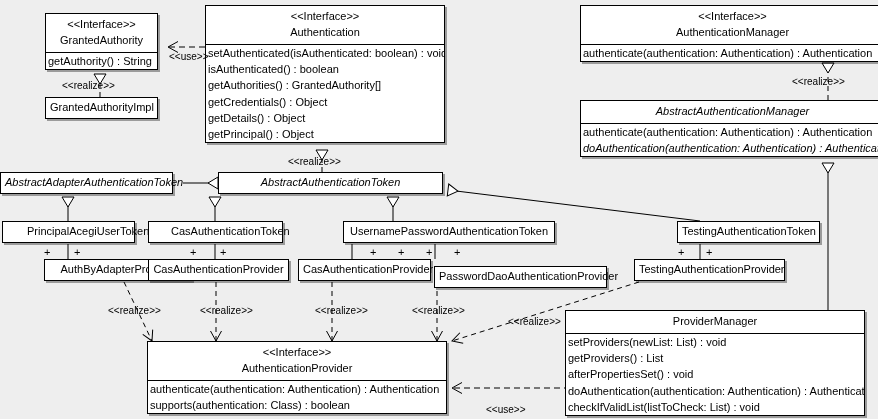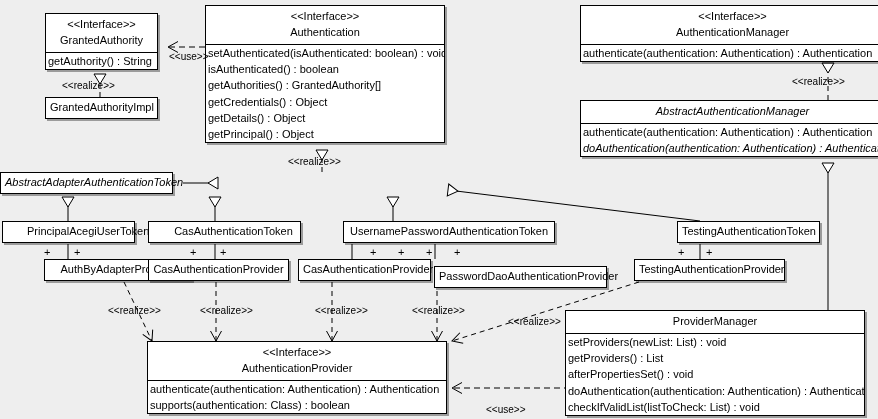--- a/index.html
+++ b/index.html
@@ -190,28 +190,33 @@
       <div class="op abstract">doAuthentication(authentication: Authentication) : Authentication</div>
     </div>
   </div>
 
   <div class="umlbox simple" style="left:0px; top:172px; width:173px;">
     <div class="hdr">
       <span class="cname abstract">AbstractAdapterAuthenticationToken</span>
     </div>
   </div>
 
+  <div class="umlbox simple" style="left:218px; top:172px; width:225px;">
+    <div class="hdr">
+      <span class="cname abstract">AbstractAuthenticationToken</span>
+    </div>
+  </div>
 
   <div class="umlbox simple" style="left:2px; top:221px; width:133px;padding-left:20px;">
     <div class="hdr">
       <span class="cname">PrincipalAcegiUserToken</span>
     </div>
   </div>
 
-  <div class="umlbox simple" style="left:148px; top:221px; width:153px;padding-left:18px;">
+  <div class="umlbox simple" style="left:148px; top:221px; width:135px;padding-left:18px;">
     <div class="hdr">
       <span class="cname">CasAuthenticationToken</span>
     </div>
   </div>
 
   <div class="umlbox simple" style="left:343px; top:221px; width:212px;">
     <div class="hdr">
       <span class="cname">UsernamePasswordAuthenticationToken</span>
     </div>
   </div>

